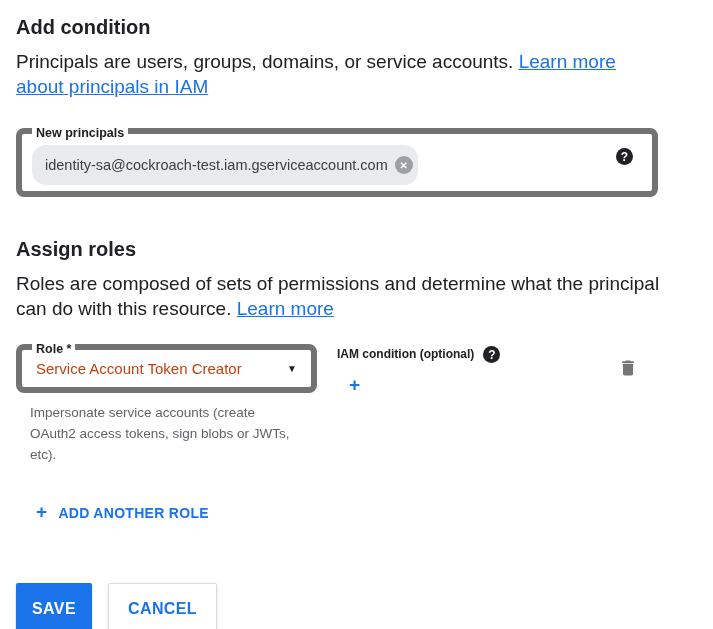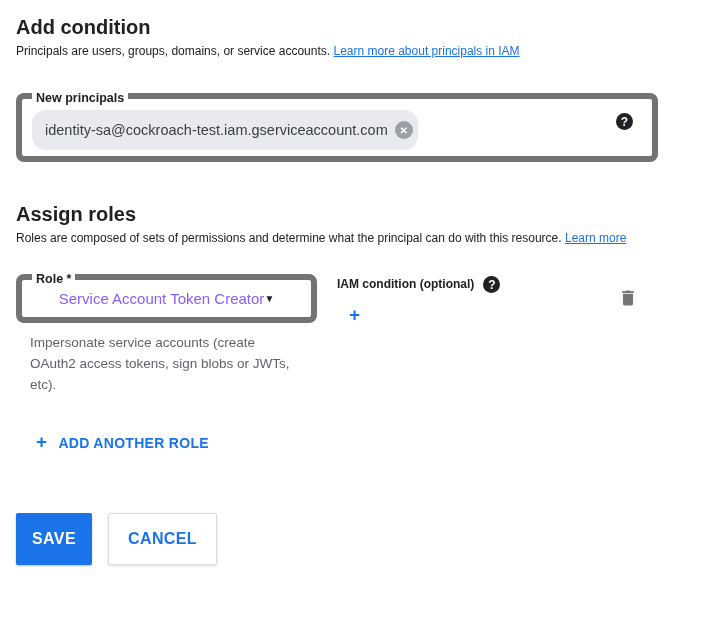--- a/index.html
+++ b/index.html
@@ -15,22 +15,23 @@
   .section-title {
     font-size: 20px;
     font-weight: 700;
     line-height: 24px;
     color: #202124;
   }
   #add-principals-title { padding-top: 15px; }
   #assign-roles-title { margin-top: 40px; }
 
   .desc {
-    font-size: 12px;
+    font-size: 19px;
     line-height: 25px;
+    margin-top: 10px;
     max-width: 650px;
     color: #202124;
   }
   .link {
     color: #1a73e8;
     text-decoration: underline;
     cursor: pointer;
   }
 
   
@@ -104,25 +105,25 @@
   .role-row {
     display: flex;
     align-items: flex-start;
     margin-top: 23px;
   }
   .role-col { width: 301px; flex: 0 0 auto; }
   .role-field {
     height: 49px;
     display: flex;
     align-items: center;
-    justify-content: center;
+    justify-content: space-between;
     padding: 0 14px;
     cursor: pointer;
   }
-  .role-value { font-size: 15px; color: #8b5cf6; }
+  .role-value { font-size: 15px; color: #c2410c; }
   .dropdown-arrow {
     font-size: 10px;
     color: #202124;
     line-height: 1;
   }
   .role-helper {
     margin: 9px 14px 0;
     font-size: 13.5px;
     line-height: 21px;
     color: #5f6368;

